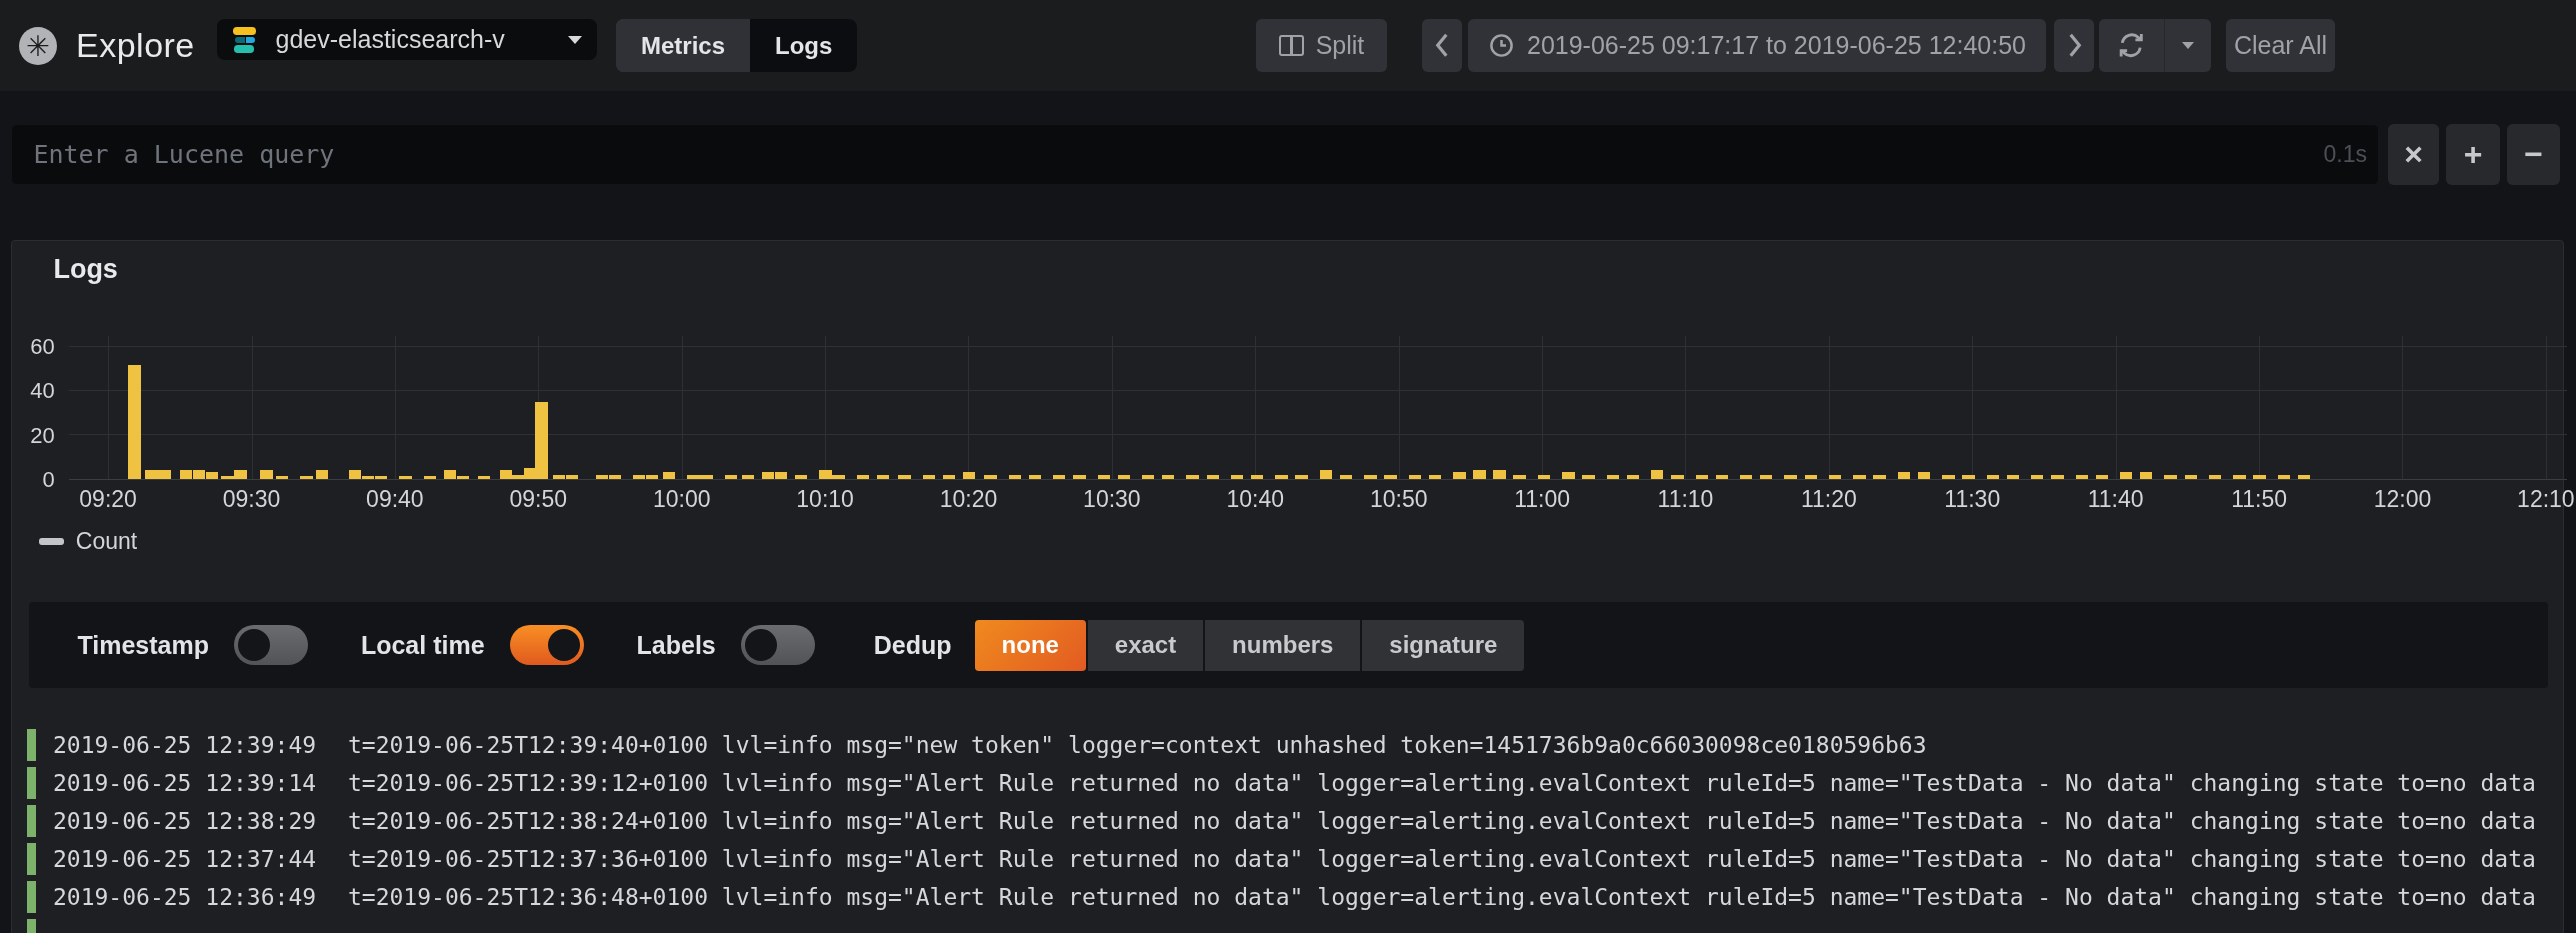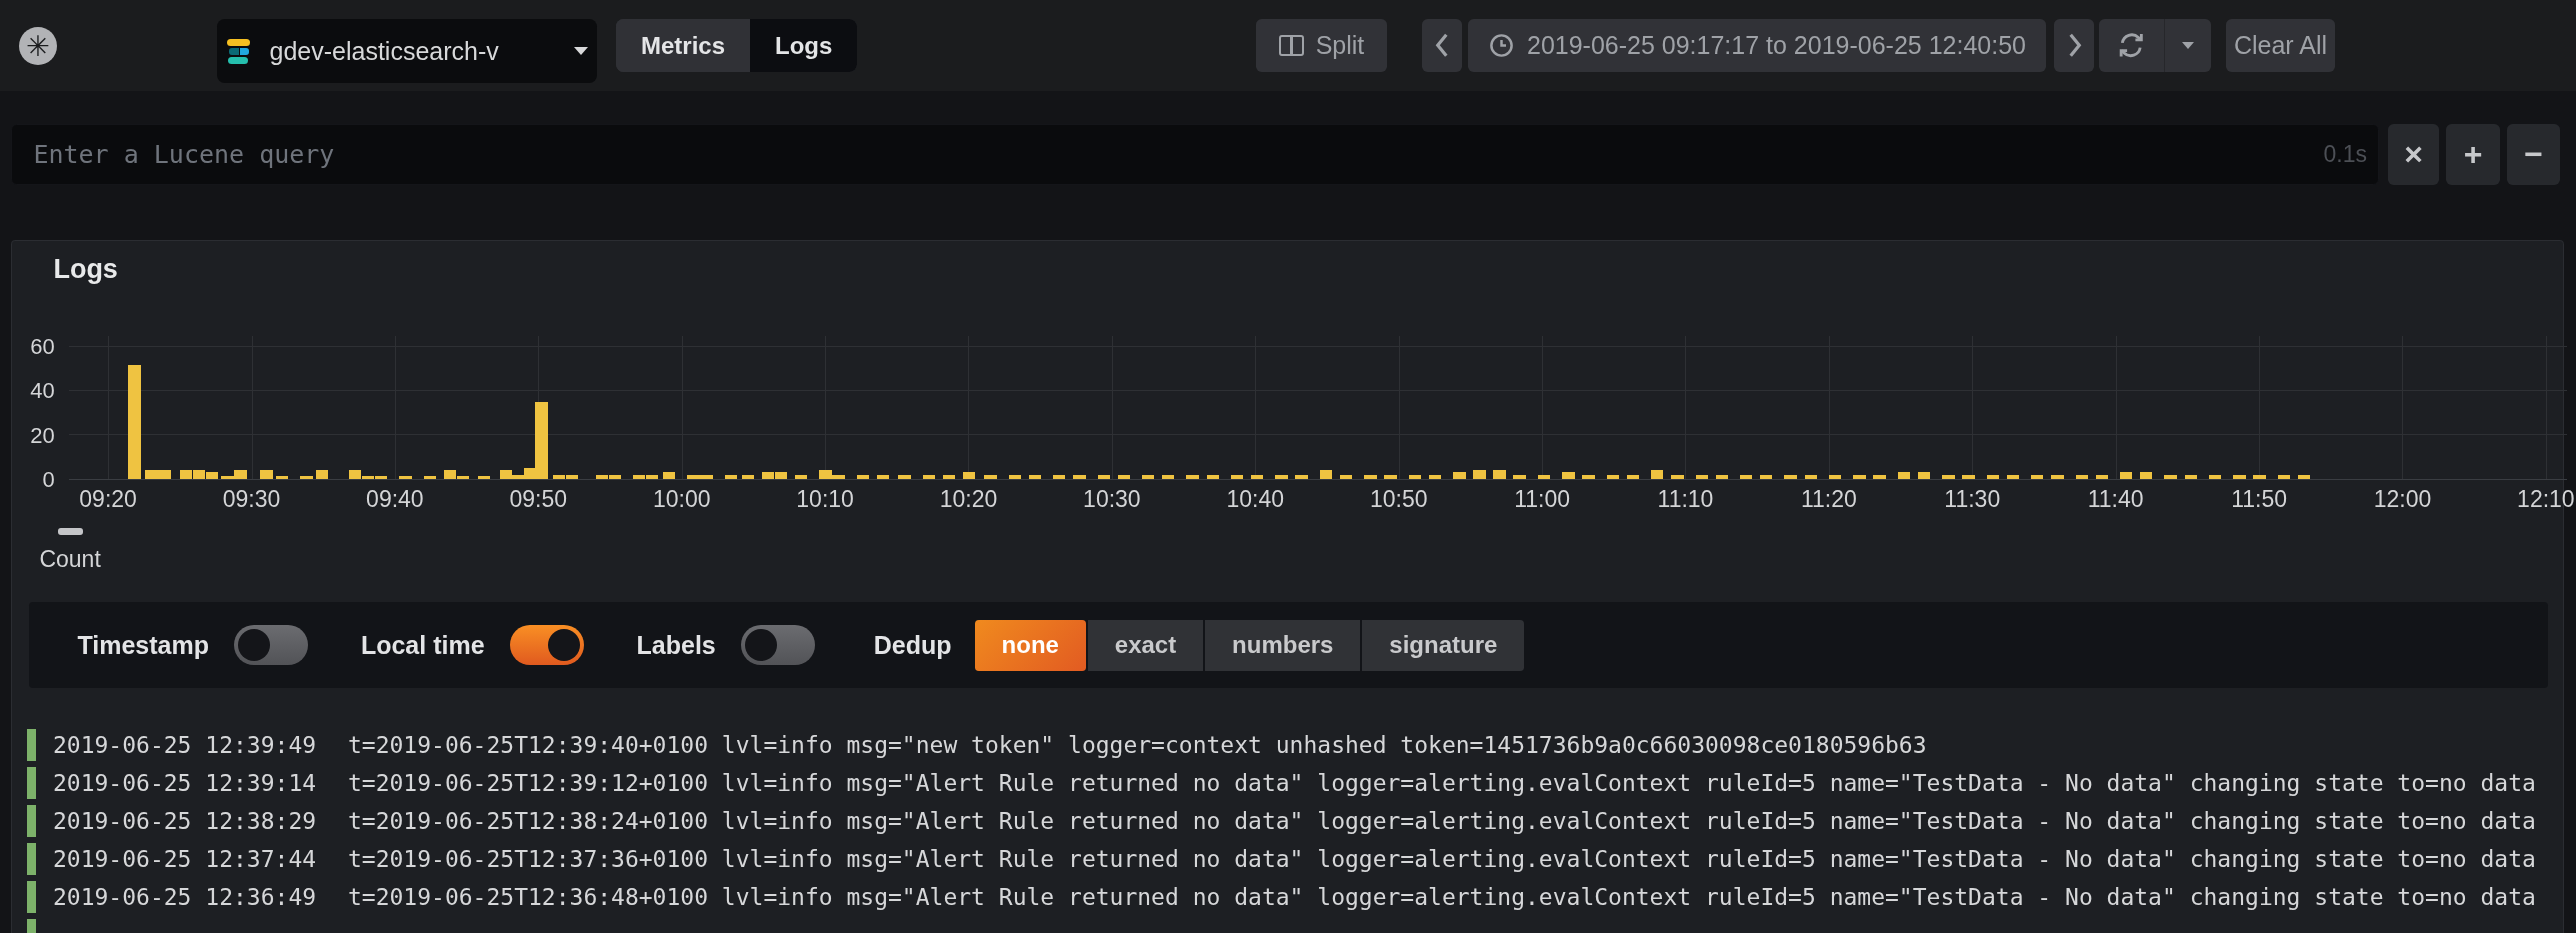--- a/index.html
+++ b/index.html
@@ -6,22 +6,22 @@
   html,body { width:2576px; height:933px; overflow:hidden; background:#131417;
     font-family:"Liberation Sans", sans-serif; color:#d8d9da; }
 
   
   .topbar { position:absolute; left:0; top:0; width:2576px; height:91px; background:#1b1c1e; }
   .logo { position:absolute; left:19px; top:27px; width:38px; height:38px; border-radius:50%;
     background:#b2b3b6; display:flex; align-items:center; justify-content:center; cursor:pointer; }
   .logo-star { color:#1b1c1e; font-size:28.5px; line-height:1; }
   .app-title { position:absolute; left:76px; top:0; height:91px; display:flex; align-items:center;
     font-size:34px; font-weight:500; color:#e9eaeb; letter-spacing:0.5px; }
-  .ds-picker { position:absolute; left:217px; top:19px; width:380px; height:64px; background:#0b0c0e;
-    border-radius:7.6px; display:flex; align-items:center; padding:0 9px; gap:15px; cursor:pointer;justify-content:space-between; }
+  .ds-picker { position:absolute; left:217px; top:19px; width:380px; height:41px; background:#0b0c0e;
+    border-radius:7.6px; display:flex; align-items:center; padding:0 15px; gap:15px; cursor:pointer;justify-content:space-between; }
   .es-icon { position:relative; width:28.5px; height:28.5px; flex:0 0 28.5px; }
   .es-icon i { position:absolute; display:block; }
   .es-b1 { left:1px; top:1.9px;  width:23px; height:7.6px; border-radius:3.8px; background:#f6c021; }
   .es-b2a{ left:2.9px; top:11.4px; width:10.5px; height:6.7px; border-radius:2.9px 0 0 2.9px; background:#0b6a75; }
   .es-b2b{ left:14.3px;top:11.4px; width:8.6px;  height:6.7px; border-radius:0 2.9px 2.9px 0; background:#21a8de; }
   .es-b3 { left:1.9px; top:20px; width:20px; height:7.6px; border-radius:3.8px; background:#25bfad; }
   .ds-label { font-size:25px; font-weight:500; color:#d8d9da; white-space:nowrap; overflow:hidden; flex:1; }
   .caret-down { width:0; height:0; border-left:7.6px solid transparent; border-right:7.6px solid transparent;
     border-top:8.6px solid #d8d9da; }
   .mode-tabs { position:absolute; left:616px; top:19px; height:53px; display:flex; background:#303136;
@@ -59,21 +59,21 @@
 
   .plot { position:absolute; left:57px; top:95px; width:2498px; height:144px;
     border-bottom:1.9px solid #3a3d42; cursor:crosshair; }
   .gridline-h { position:absolute; left:0; right:0; height:1px; background:#2e3034; }
   .gridline-v { position:absolute; top:0; bottom:0; width:1px; background:#2e3034; }
   .bar { position:absolute; bottom:0; width:12.4px; background:#efc341; }
   .y-axis { position:absolute; left:0; top:95px; width:48px; height:144px; }
   .y-label { position:absolute; right:5.7px; transform:translateY(50%); font-size:22px; color:#d4d5d7; }
   .x-axis { position:absolute; left:57px; top:245px; width:2498px; height:32px; }
   .x-label { position:absolute; transform:translateX(-50%); font-size:23px; color:#d4d5d7; white-space:nowrap; }
-  .legend { position:absolute; left:27px; top:287px; display:flex; align-items:center; gap:11.4px; cursor:pointer;flex-direction:column; }
+  .legend { position:absolute; left:27px; top:287px; display:flex; align-items:center; gap:11.4px; cursor:pointer; }
   .legend-dash { width:25px; height:6.7px; border-radius:2.9px; background:#c4c5c8; }
   .legend-label { font-size:23px; color:#d4d5d7; }
 
   
   .options { position:absolute; left:17px; top:361px; width:2519px; height:86px; background:#121418;
     border-radius:3.8px; display:flex; align-items:center; padding-left:48px; }
   .opt-label { font-size:25px; font-weight:700; color:#e3e4e6; }
   .toggle { width:74px; height:40px; border-radius:20px; position:relative; cursor:pointer;
     background:linear-gradient(180deg,#6b6c70,#525357); margin-left:25px; }
   .toggle .knob { position:absolute; top:3.8px; left:3.8px; width:32px; height:32px; border-radius:50%; background:#141519; }
@@ -97,20 +97,21 @@
   .log-ts { width:268px; flex:0 0 268px; }
   .log-line { margin-left:27px; overflow:hidden;text-align:right; }
 </style>
 </head>
 <body>
 
 <div class="topbar">
   <div class="logo">
     <span class="logo-star">✳</span>
   </div>
+  <div class="app-title">Explore</div>
 
   <div class="ds-picker">
     <span class="es-icon">
       <i class="es-b1"></i>
         <i class="es-b2a"></i>
         <i class="es-b2b"></i>
         <i class="es-b3"></i>
     </span>
     <span class="ds-label">gdev-elasticsearch-v</span>
     <span class="caret-down"></span>

